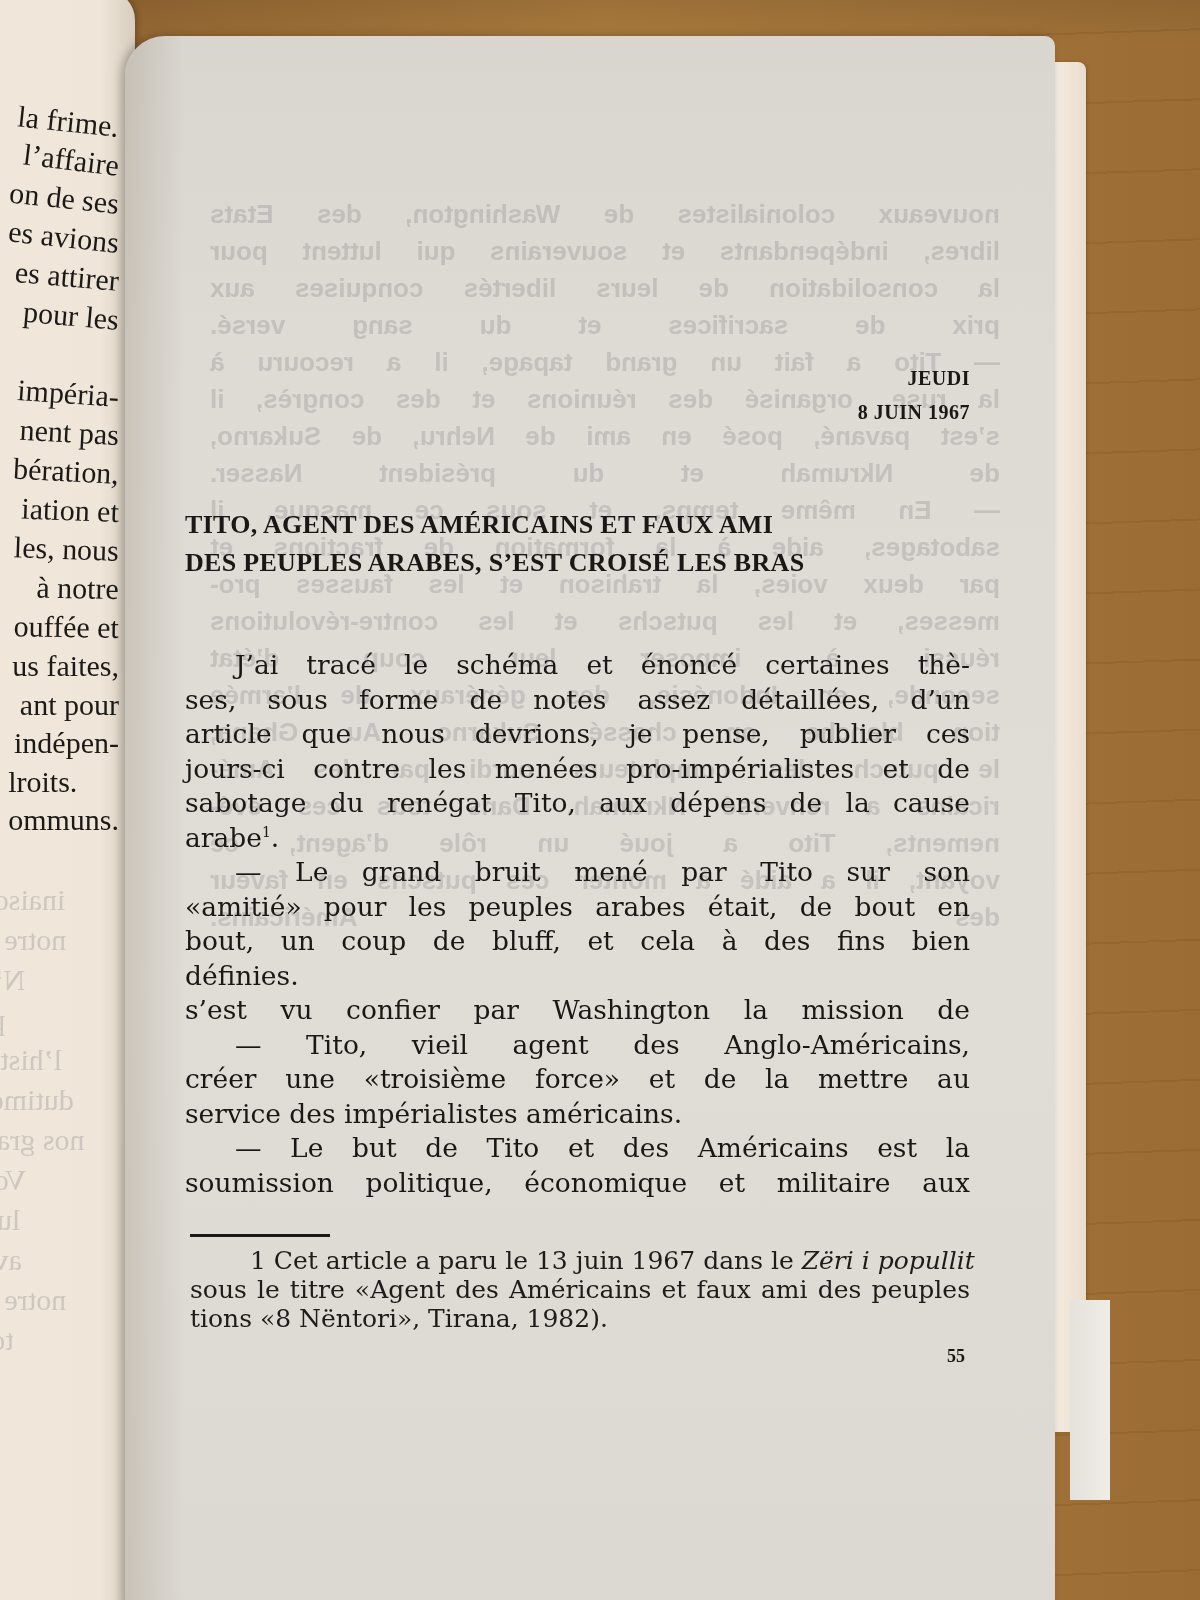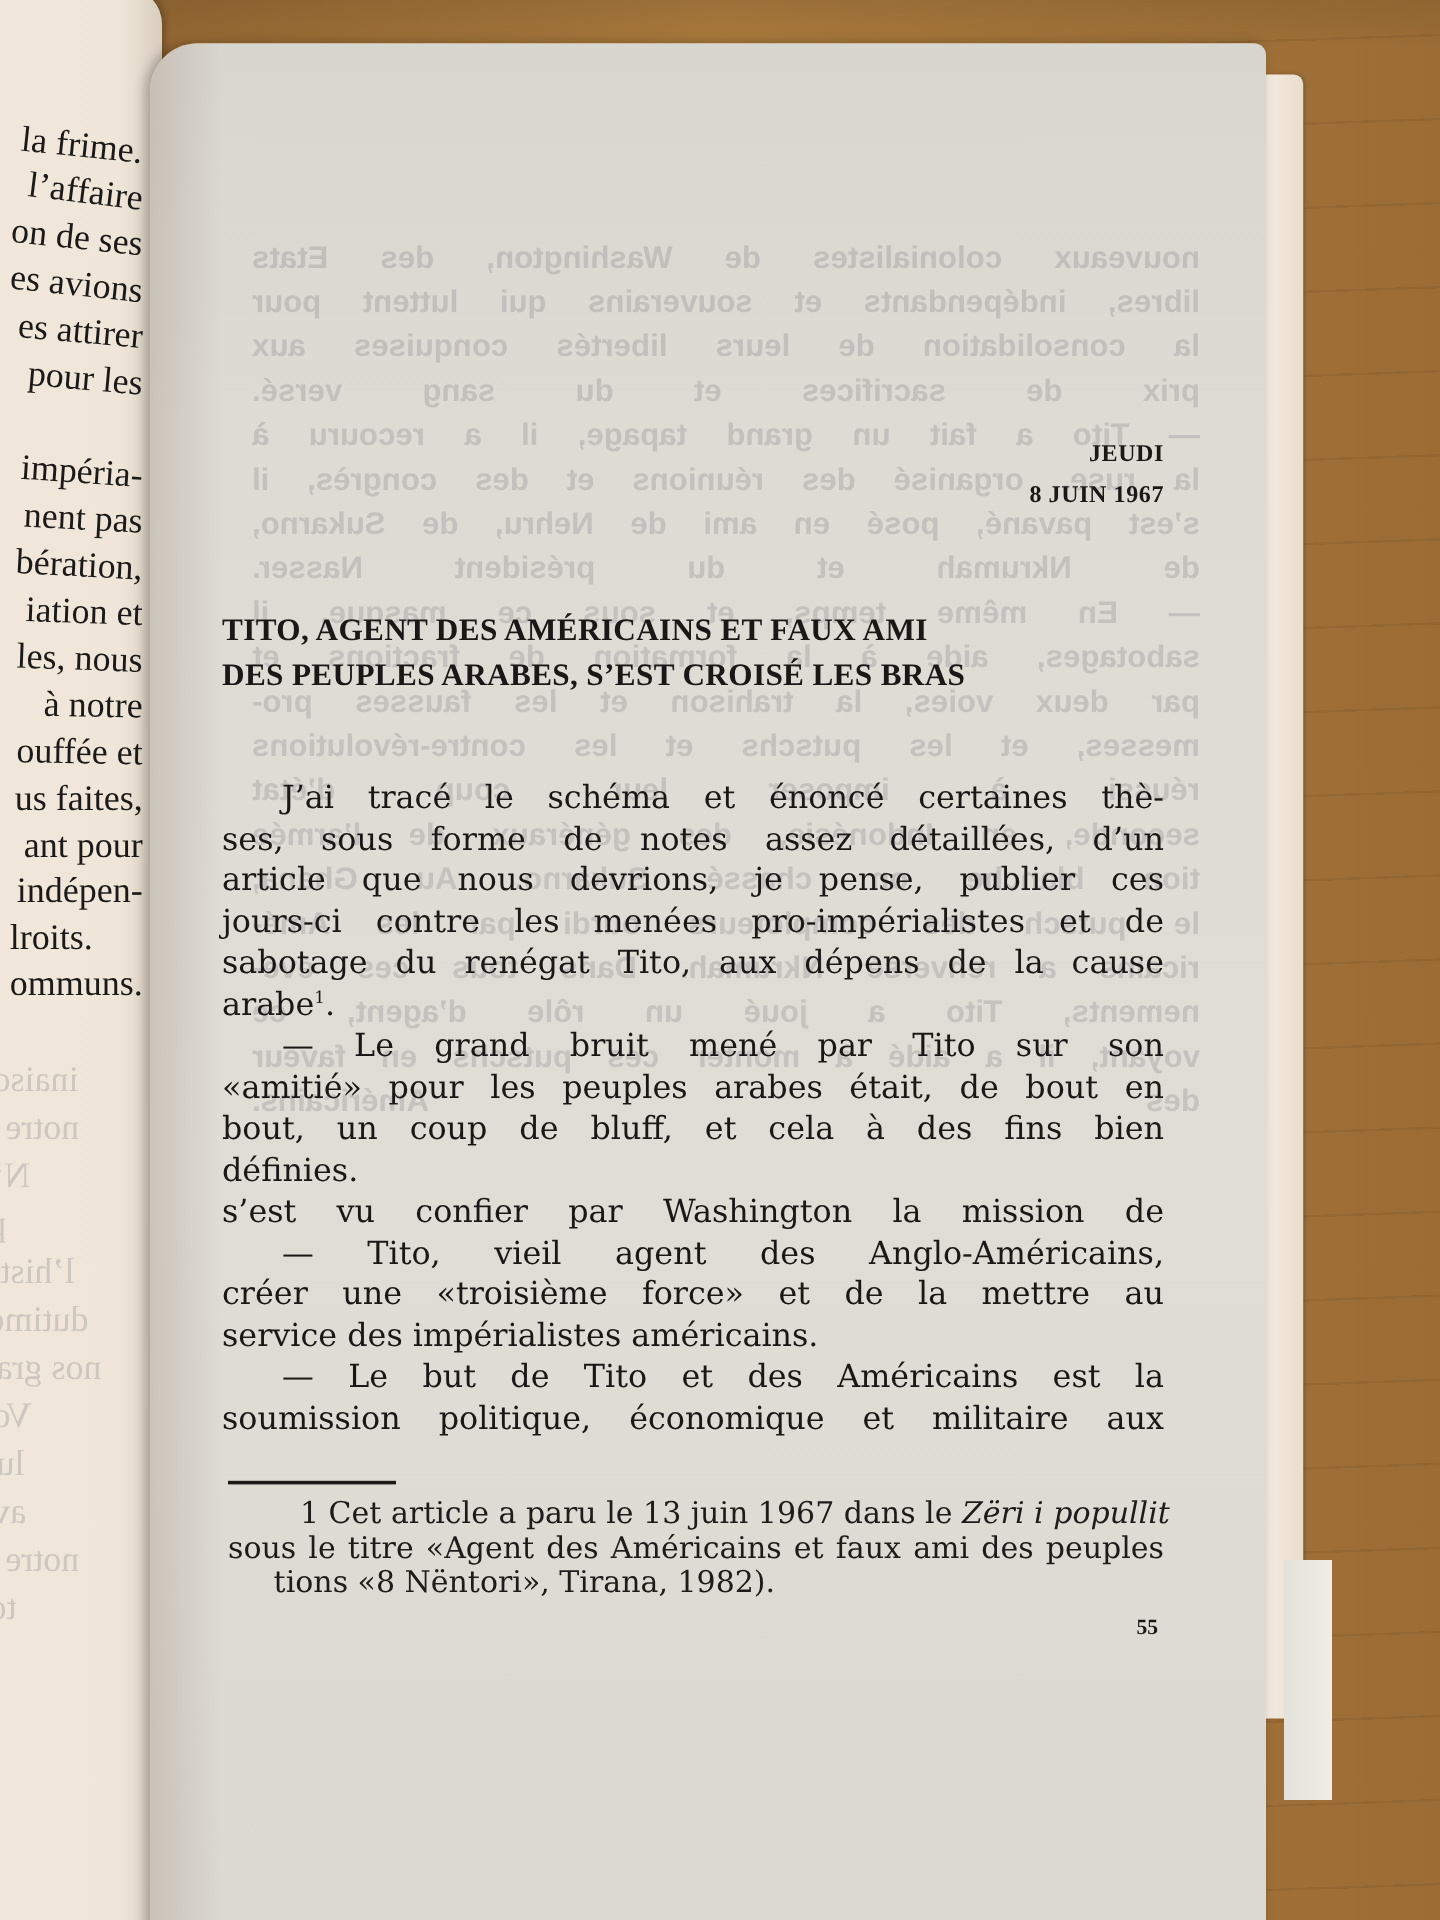--- a/index.html
+++ b/index.html
@@ -98,21 +98,21 @@
     position: absolute; left: 5px; top: 1198px; width: 140px; height: 3px;
     background: #1c1a18;
   }
   .footnote {
     position: absolute; left: 5px; top: 1210px; width: 780px;
     font-family: "DejaVu Serif", serif; font-size: 25px; line-height: 29px;
     color: #1e1c1a;
   }
   .footnote .fl { display: block; text-align: justify; text-align-last: justify; white-space: nowrap; }
   .footnote .fl.indent { padding-left: 60px; }
-  .footnote .fl.last { text-align-last: left; margin-left: 38px; }
+  .footnote .fl.last { text-align-last: left; }
   .footnote i { font-style: italic; }
 
   .page-number {
     position: absolute; left: 762px; top: 1310px;
     font-family: "Liberation Serif", serif; font-weight: bold; font-size: 18px;
   }
 </style>
 </head>
 <body>
 

